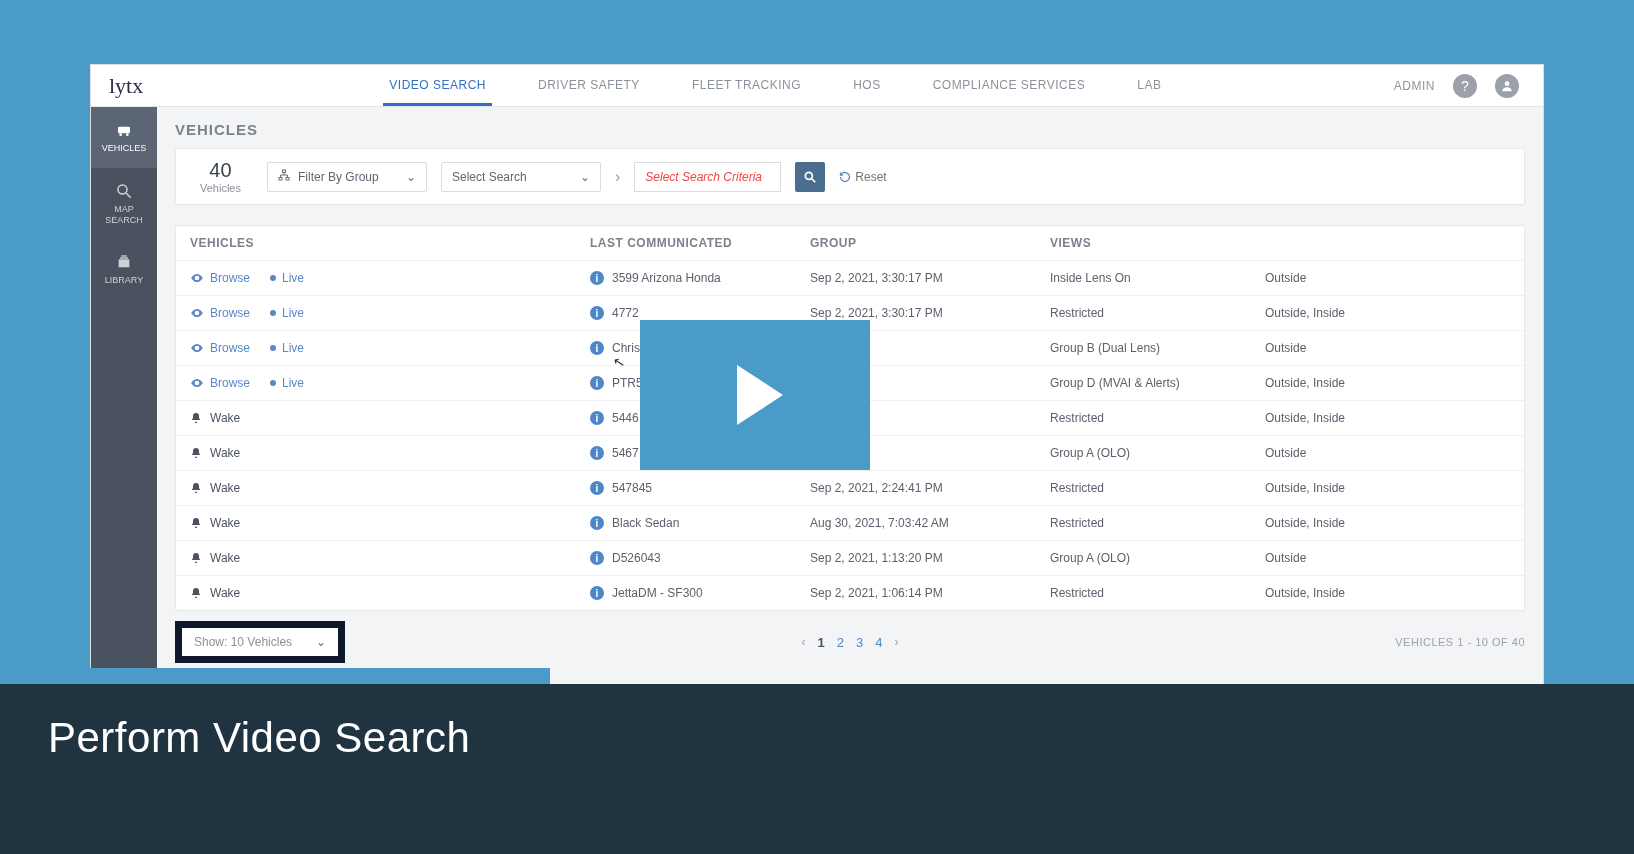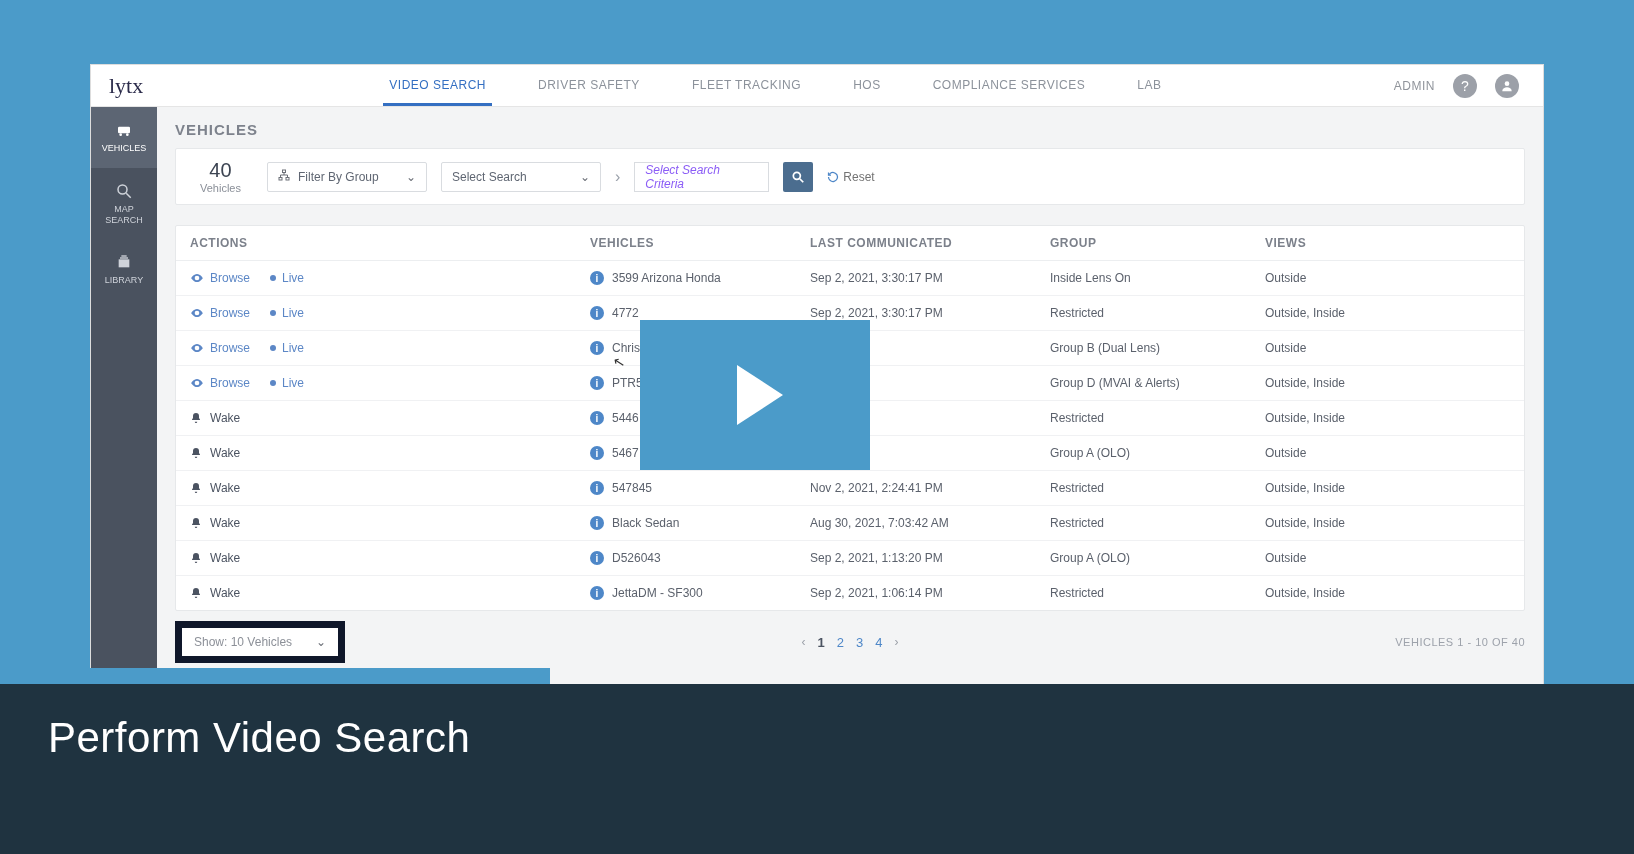--- a/index.html
+++ b/index.html
@@ -103,24 +103,24 @@
   font-size:12px;
   border-radius:2px;
   cursor:pointer;
 }
 .dd.filter { width:160px; }
 .dd.search { width:160px;gap:24px; }
 .chev { margin-left:auto; color:#6b6f77; }
 .crit {
   border:1px solid #d9dce0;
   height:30px;
-  width:135px;
+  width:147px;
   padding:0 10px;
   font-style:italic;
-  color:#8b5cf6;
+  color:#ef4444;
   font-size:12px;
   display:flex; align-items:center;
 }
 .search-btn {
   background:#4b6d8f;
   width:30px; height:30px;
   display:flex; align-items:center; justify-content:center;
   color:#fff;
   border-radius:2px;
   cursor:pointer;
@@ -332,21 +332,20 @@
           <svg width="12" height="12" viewBox="0 0 24 24" fill="none" stroke="#4e87c8" stroke-width="2.5">
               <path d="M3 12a9 9 0 1 0 3-6.7L3 8"></path>
               <path d="M3 3v5h5"></path>
             </svg>
           <span>Reset</span>
         </div>
       </div>
 
       <div class="table-wrap">
         <div class="thead">
-          <div>ACTIONS</div>
           <div>VEHICLES</div>
           <div>LAST COMMUNICATED</div>
           <div>GROUP</div>
           <div>VIEWS</div>
         </div>
         <div id="tbody">
             <div class="trow">
               <div class="actions-cell">
                 <span class="act">
                   <svg width="14" height="14" viewBox="0 0 24 24" fill="#5c87c6">
@@ -470,21 +469,21 @@
                   <span class="bell-ic"><svg width="12" height="12" viewBox="0 0 24 24" fill="#4b5361">
                       <path d="M12 2a6 6 0 00-6 6v4l-2 3v1h16v-1l-2-3V8a6 6 0 00-6-6zm0 20a2.5 2.5 0 002.5-2.5h-5A2.5 2.5 0 0012 22z"></path>
                     </svg></span>
                   <span>Wake</span>
                 </span>
               </div>
               <div class="veh-cell">
                 <span class="info-ic">i</span>
                 <span>547845</span>
               </div>
-              <div>Nov 2, 2021, 2:24:41 PM</div>
+              <div>Sep 2, 2021, 2:24:41 PM</div>
               <div>Restricted</div>
               <div>Outside, Inside</div>
             </div>
             <div class="trow">
               <div class="actions-cell">
                 <span class="wake">
                   <span class="bell-ic"><svg width="12" height="12" viewBox="0 0 24 24" fill="#4b5361">
                       <path d="M12 2a6 6 0 00-6 6v4l-2 3v1h16v-1l-2-3V8a6 6 0 00-6-6zm0 20a2.5 2.5 0 002.5-2.5h-5A2.5 2.5 0 0012 22z"></path>
                     </svg></span>
                   <span>Wake</span>

